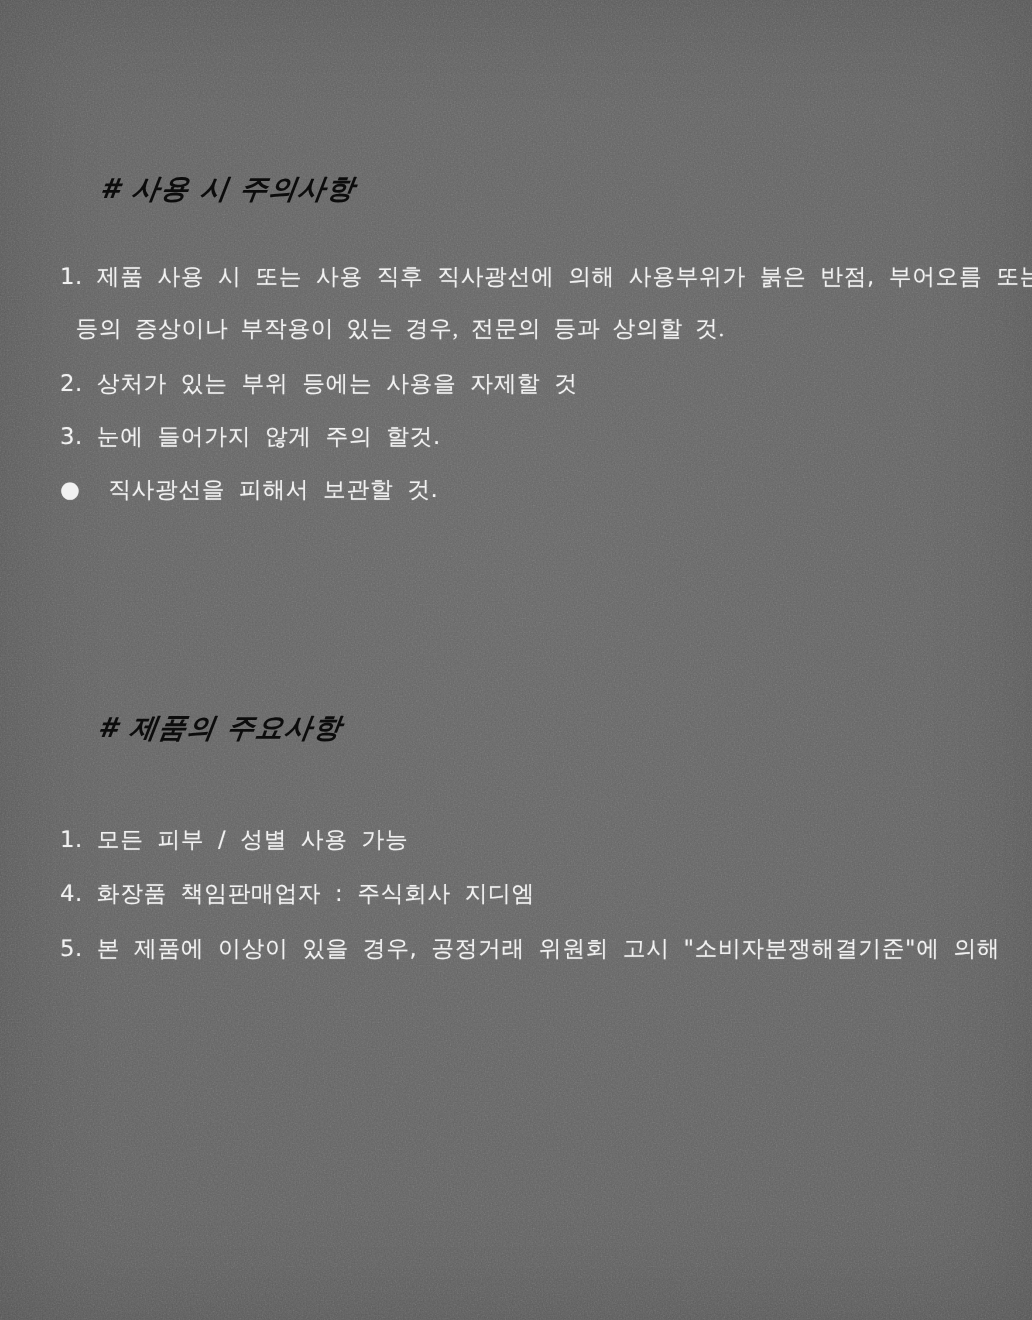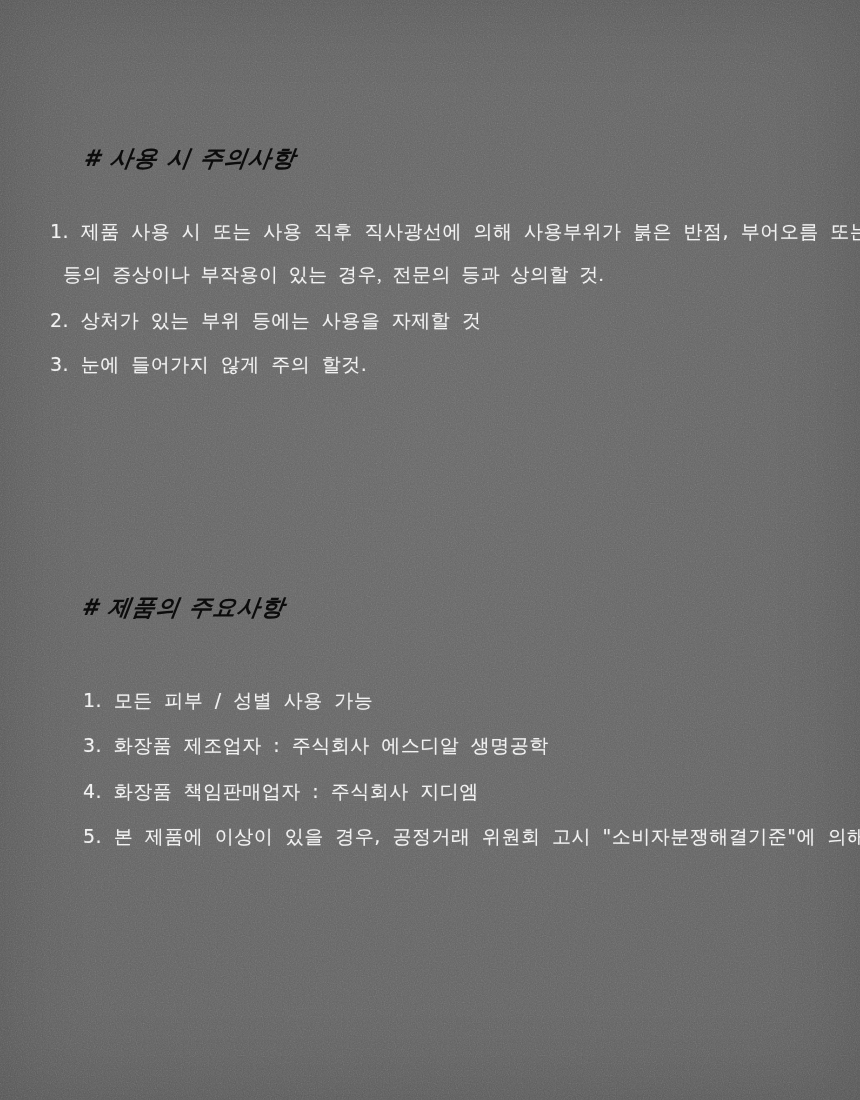--- a/index.html
+++ b/index.html
@@ -40,21 +40,21 @@
   }
   #heading-usage { left: 84px; top: 145px; }
   #heading-product { left: 82px; top: 594px; }
 
   .line-block {
     position: absolute;
     left: 50px;
     right: 30px;
   }
   #usage-lines { top: 220px; }
-  #product-lines { top: 689px; margin-left: 33px; }
+  #product-lines { top: 689px; }
 
   .line {
     color: #f1f1f1;
     font-size: 19px;
     line-height: 22px;
     letter-spacing: 0.5px;
     word-spacing: 5px;
     white-space: pre;
     text-shadow: 0 0 1px rgba(255,255,255,0.35);
   }
@@ -77,25 +77,25 @@
 
   <div class="content">
 
     <div id="heading-usage" class="section-heading"># 사용 시 주의사항</div>
 
     <div id="usage-lines" class="line-block">
       <div class="line">1. 제품 사용 시 또는 사용 직후 직사광선에 의해 사용부위가 붉은 반점, 부어오름 또는 가려움증</div>
       <div class="line cont">등의 증상이나 부작용이 있는 경우, 전문의 등과 상의할 것.</div>
       <div class="line">2. 상처가 있는 부위 등에는 사용을 자제할 것</div>
       <div class="line">3. 눈에 들어가지 않게 주의 할것.</div>
+      <div class="line">●  직사광선을 피해서 보관할 것.</div>
     </div>
 
     <div id="heading-product" class="section-heading"># 제품의 주요사항</div>
 
     <div id="product-lines" class="line-block">
       <div class="line">1. 모든 피부 / 성별 사용 가능</div>
-      <div class="line">3. 화장품 제조업자 : 주식회사 에스디알 생명공학</div>
       <div class="line">4. 화장품 책임판매업자 : 주식회사 지디엠</div>
       <div class="line">5. 본 제품에 이상이 있을 경우, 공정거래 위원회 고시 "소비자분쟁해결기준"에 의해</div>
     </div>
 
   </div>
 </div>
 
 </body></html>

